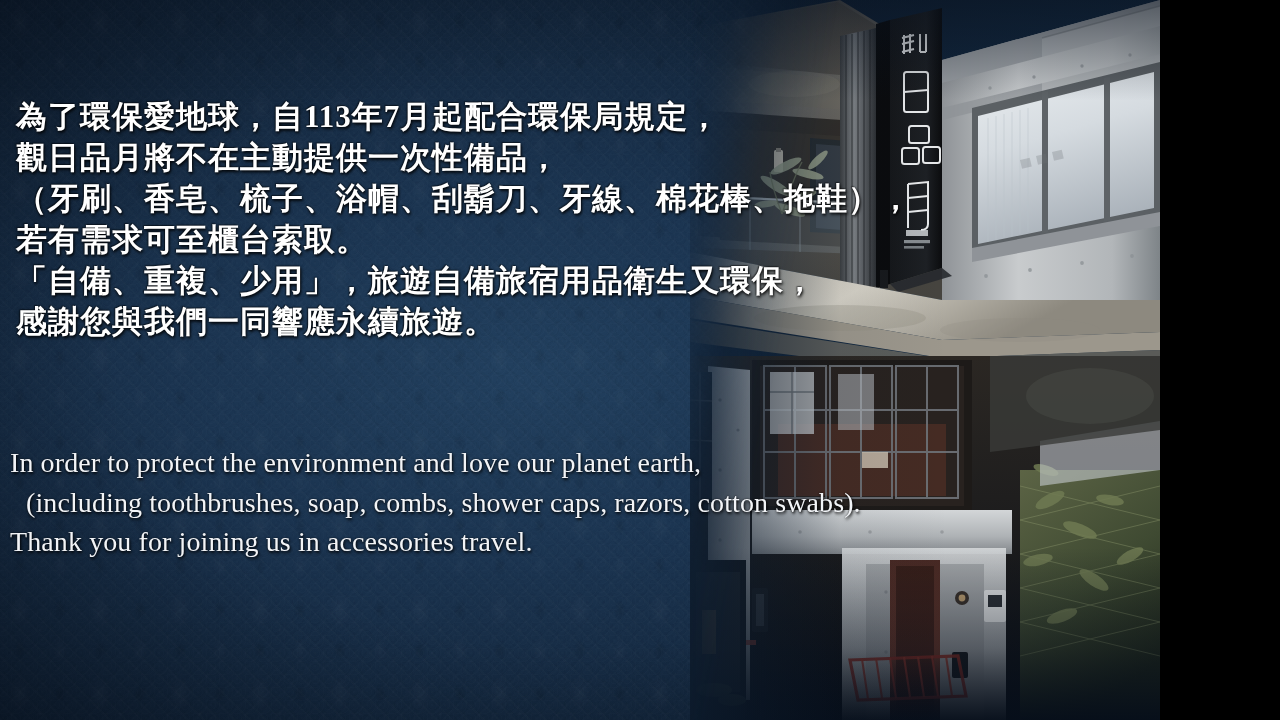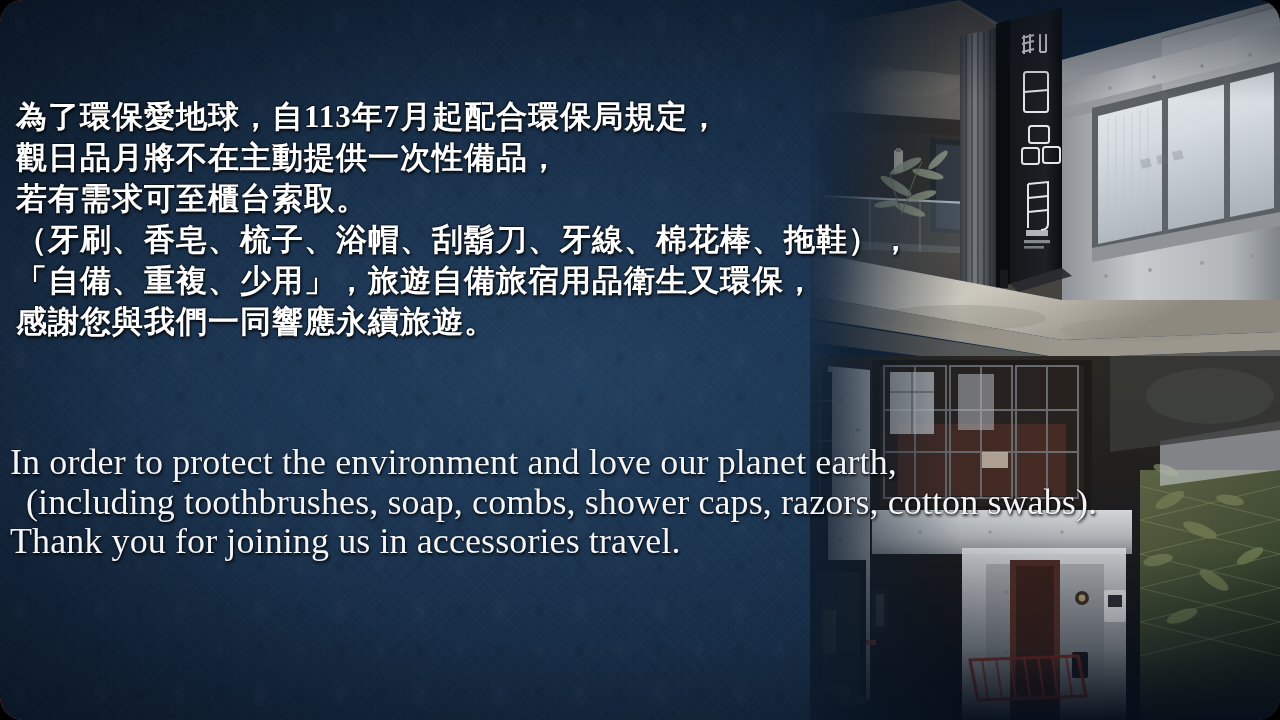--- a/index.html
+++ b/index.html
@@ -2,26 +2,25 @@
 <html><head>
 <meta charset="utf-8">
 <style>
   html, body {
     margin: 0;
     padding: 0;
     background: #000;
   }
   #stage {
     position: relative;
-    width: 1280px;
+    width: 1160px;
     height: 720px;
     overflow: hidden;
     background: #ef4444;
     font-family: "Liberation Serif", "DejaVu Serif", serif;
-    border-radius: 23px;
   }
 
   
   .bg-base {
     position: absolute;
     inset: 0;
     background:
       radial-gradient(ellipse 80% 70% at 45% 52%, #22405f 0%, #1b3450 38%, #152940 65%, #0d1b2c 100%);
   }
   .bg-damask {
@@ -107,21 +106,21 @@
 
   .en-block {
     position: absolute;
     left: 10px;
     top: 443px;
     width: 980px;
     z-index: 6;
   }
   .en-line {
     color: #f2f4f7;
-    font-size: 36px;
+    font-size: 28px;
     line-height: 39.5px;
     letter-spacing: 0.1px;
     white-space: nowrap;
     text-shadow:
       1px 2px 3px rgba(0,0,0,0.85),
       0 0 2px rgba(0,0,0,0.7);
   }
   .en-line.indent { padding-left: 5px; margin-left: 11px; }
 </style>
 </head>
@@ -475,22 +474,22 @@
         <polygon points="300,356 470,356 470,430 300,452" fill="#3a3b38" opacity="0.8"></polygon>
         <ellipse cx="400" cy="396" rx="64" ry="28" fill="#5d5e58" opacity="0.25"></ellipse>
       </g>
     </svg>
     <div class="photo-shade"></div>
   </div>
 
   <div class="zh-block">
     <div class="zh-line">為了環保愛地球，自113年7月起配合環保局規定，</div>
     <div class="zh-line">觀日品月將不在主動提供一次性備品，</div>
+    <div class="zh-line">（牙刷、香皂、梳子、浴帽、刮鬍刀、牙線、棉花棒、拖鞋），</div>
     <div class="zh-line">若有需求可至櫃台索取。</div>
-    <div class="zh-line">（牙刷、香皂、梳子、浴帽、刮鬍刀、牙線、棉花棒、拖鞋），</div>
     <div class="zh-line">「自備、重複、少用」，旅遊自備旅宿用品衛生又環保，</div>
     <div class="zh-line">感謝您與我們一同響應永續旅遊。</div>
   </div>
 
   <div class="en-block">
     <div class="en-line">In order to protect the environment and love our planet earth,</div>
     <div class="en-line indent">(including toothbrushes, soap, combs, shower caps, razors, cotton swabs).</div>
     <div class="en-line">Thank you for joining us in accessories travel.</div>
   </div>
 

